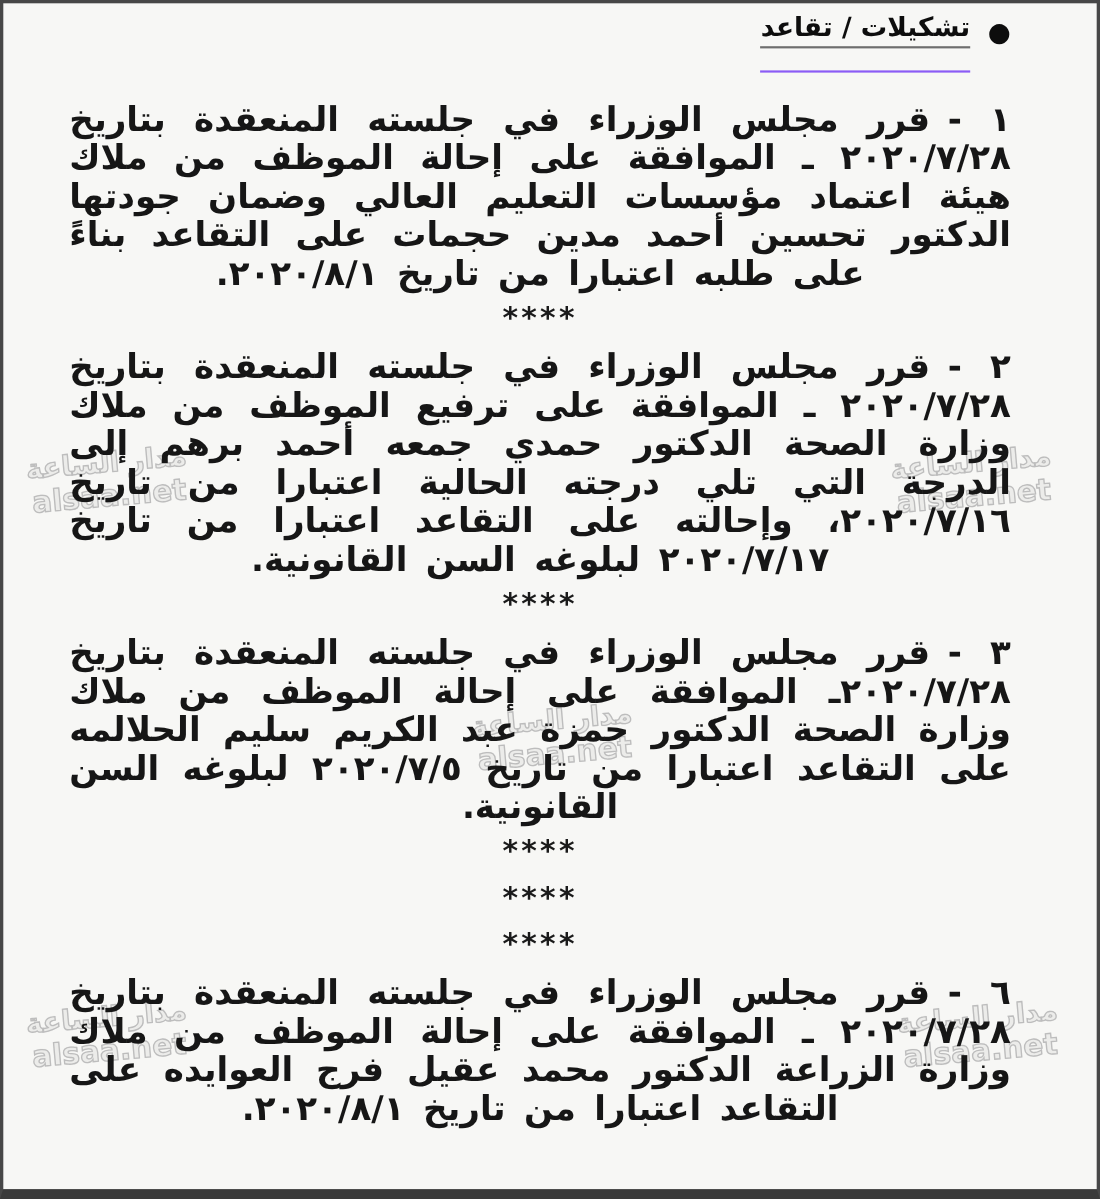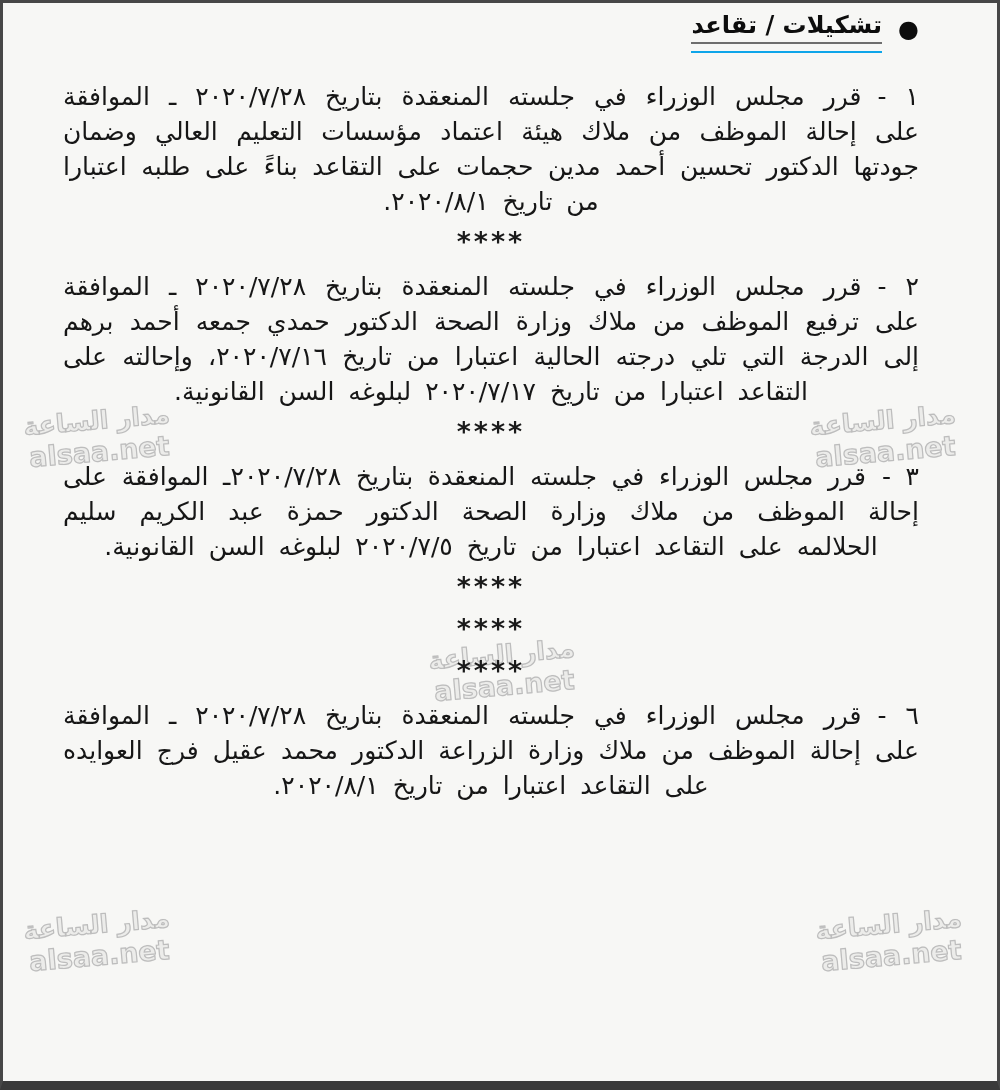--- a/index.html
+++ b/index.html
@@ -36,34 +36,34 @@
     white-space: nowrap;
   }
   .bullet {
     font-size: 24px;
     color: #0d0d0d;
     vertical-align: middle;
     margin-left: 16px;
   }
   .title-u2 {
     display: inline-block;
-    border-bottom: 2px solid #0ea5e9;
-    padding-bottom: 7px;
+    border-bottom: 2px solid #8b5cf6;
+    padding-bottom: 20px;
   }
   .title-u1 {
     display: inline-block;
     border-bottom: 2px solid #6e6e6e;
     padding-bottom: 3px;
     font-size: 24px;
     font-weight: 700;
     color: #0d0d0d;
   }
   .item {
-    font-size: 25px;
-    font-weight: 400;
+    font-size: 31px;
+    font-weight: 700;
     line-height: 35px;
     text-align: justify;
     text-align-last: center;
     word-spacing: 6px;
     margin: 0 0 8px 0;
   }
   .item .num {
     margin-left: 16px;
     white-space: nowrap;
   }

